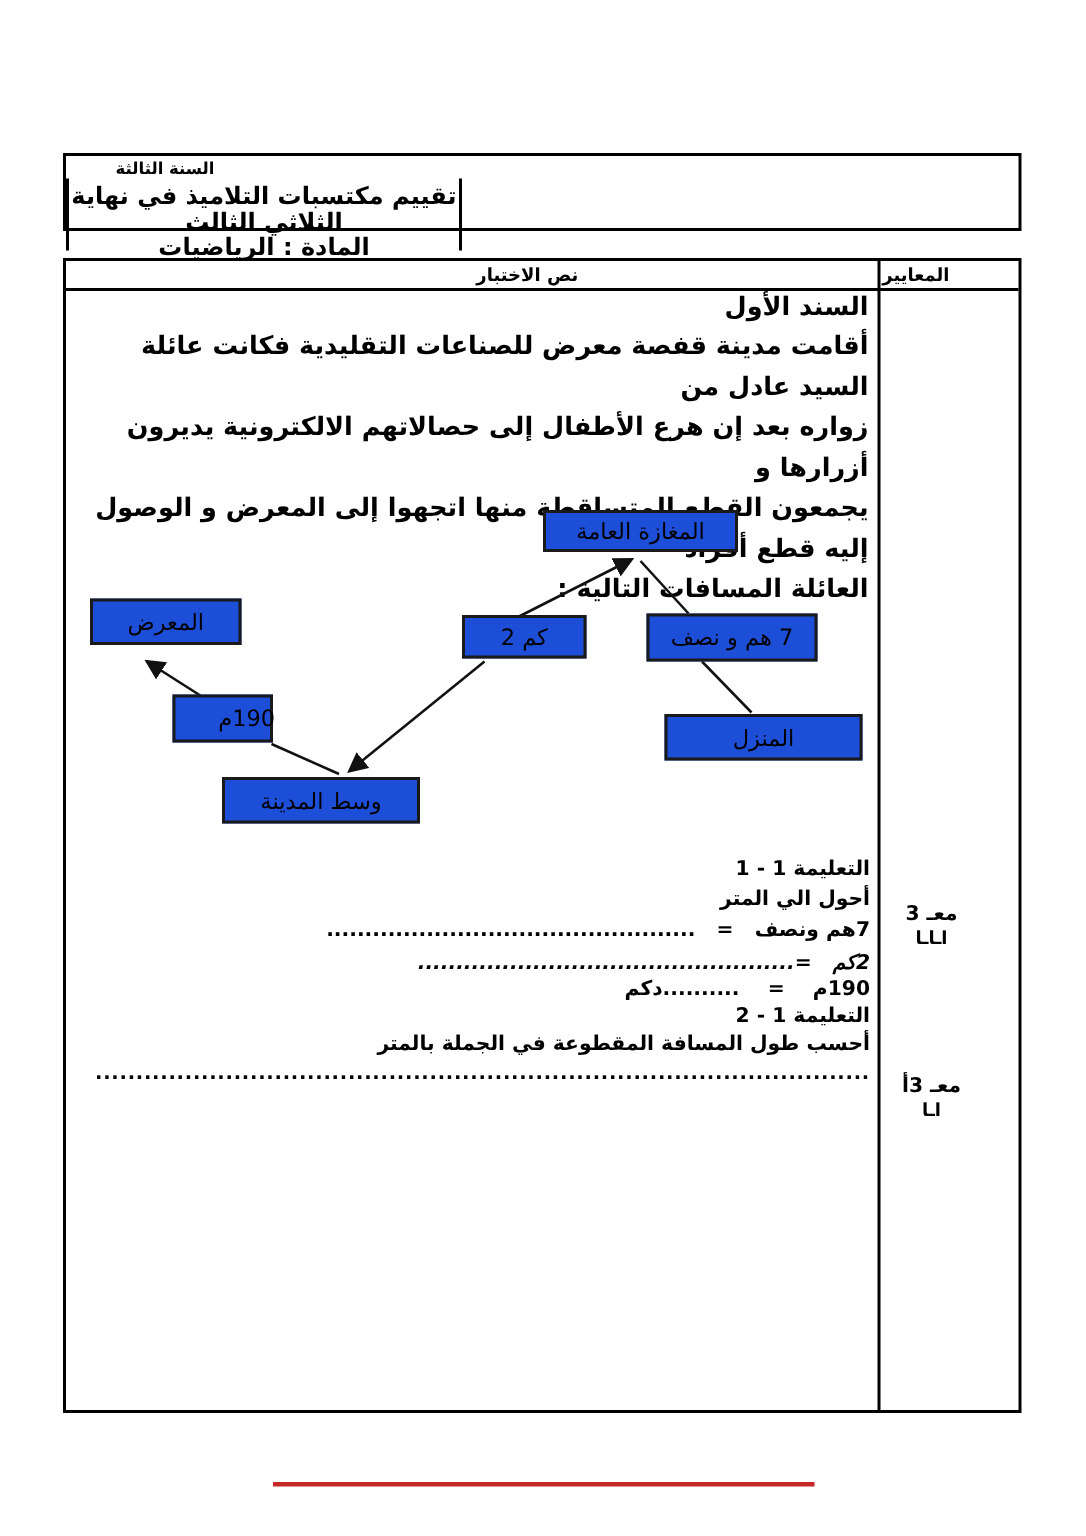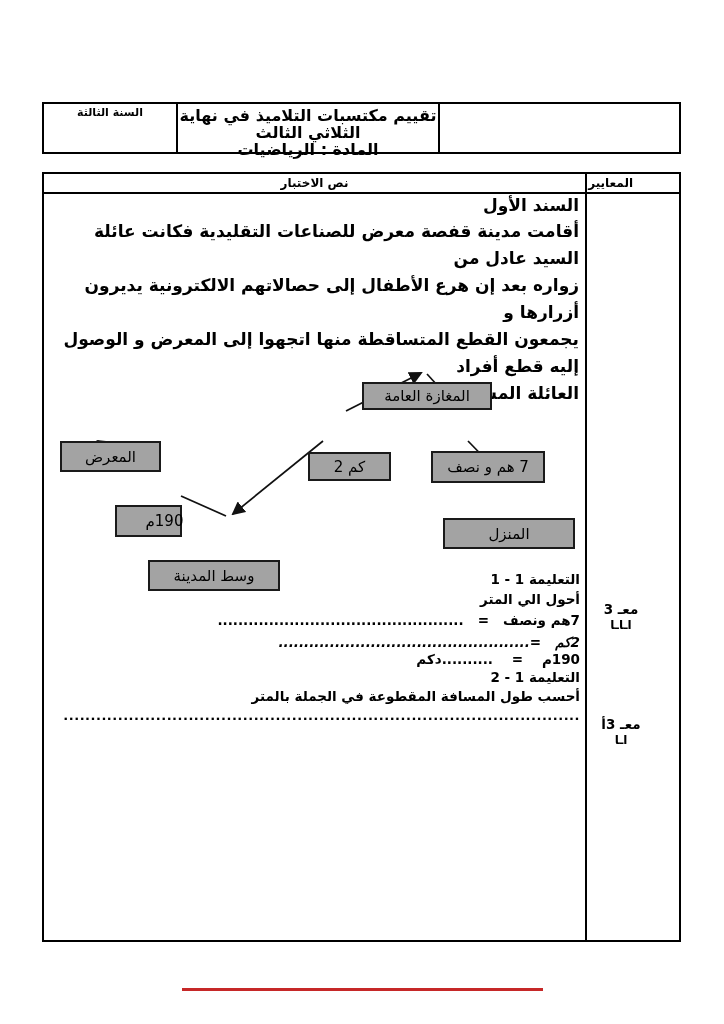--- a/index.html
+++ b/index.html
@@ -1,42 +1,42 @@
 <!DOCTYPE html>
 <html lang="ar"><head>
 <meta charset="utf-8">
 <style>
   html,body{margin:0;padding:0;background:#fff;}
   #page{position:relative;width:724px;height:1024px;background:#ffffff;overflow:hidden;
         font-family:"DejaVu Sans",sans-serif;color:#000;}
   
   .hdr-table{position:absolute;left:42px;top:102px;width:639px;height:52px;
-             border:2px solid #000;display:flex;box-sizing:border-box;direction:ltr;}
+             border:2px solid #000;display:flex;box-sizing:border-box;direction:ltr;flex-direction:column;}
   .hdr-cell{box-sizing:border-box;height:100%;}
   .hdr-cell.year{width:132px;text-align:center;padding-top:2px;font-size:11px;font-weight:bold;direction:rtl;}
   .hdr-cell.title{width:264px;border-left:2px solid #000;border-right:2px solid #000;
                   text-align:center;padding-top:3px;font-size:16px;font-weight:bold;direction:rtl;line-height:17px;}
   .hdr-cell.empty{flex:1;}
   
   .exam-table{position:absolute;left:42px;top:172px;width:639px;height:770px;
               border:2px solid #000;box-sizing:border-box;}
   .exam-head{position:absolute;left:0;top:0;right:0;height:20px;border-bottom:2px solid #000;box-sizing:border-box;}
   .exam-head .text-col{position:absolute;left:0;top:0;width:541px;height:14px;
-                       text-align:center;font-size:12px;font-weight:bold;direction:rtl;line-height:18px;}
+                       text-align:center;font-size:12px;font-weight:bold;direction:rtl;line-height:18px;padding-left:37px;}
   .exam-head .crit-col{position:absolute;left:545px;top:0;right:0;height:18px;
                        font-size:12px;font-weight:bold;direction:rtl;text-align:right;
                        padding-right:46px;line-height:18px;box-sizing:border-box;}
   .col-sep{position:absolute;left:541px;top:0;bottom:0;width:2px;background:#000;}
   
   .passage{position:absolute;left:55px;top:192px;width:524px;direction:rtl;text-align:right;
            font-weight:bold;font-size:17px;line-height:27px;}
   .passage .p-title{line-height:26px;}
   
-  .dbox{position:absolute;border:2px solid #1a1a1a;box-sizing:border-box;background:#a3a3a3;
-        display:flex;align-items:center;justify-content:center;font-size:15px;margin-top:42px;}
+  .dbox{position:absolute;border:2px solid #1a1a1a;box-sizing:border-box;background:#1d4ed8;
+        display:flex;align-items:center;justify-content:center;font-size:15px;}
   .arrows{position:absolute;left:0;top:0;pointer-events:none;}
   
   .inst{position:absolute;right:144px;direction:rtl;text-align:right;font-weight:bold;font-size:13.5px;white-space:pre;}
   .answer-dots{position:absolute;left:62px;top:708px;width:518px;overflow:hidden;
                font-size:13px;font-weight:bold;letter-spacing:0.5px;white-space:nowrap;direction:rtl;text-align:right;}
   
   .crit-entry{position:absolute;left:596px;width:50px;text-align:center;direction:rtl;font-weight:bold;}
   .crit-entry .code{font-size:13.5px;line-height:17px;margin-top:26px;}
   .crit-entry .marks{font-size:12px;line-height:15px;}
   

